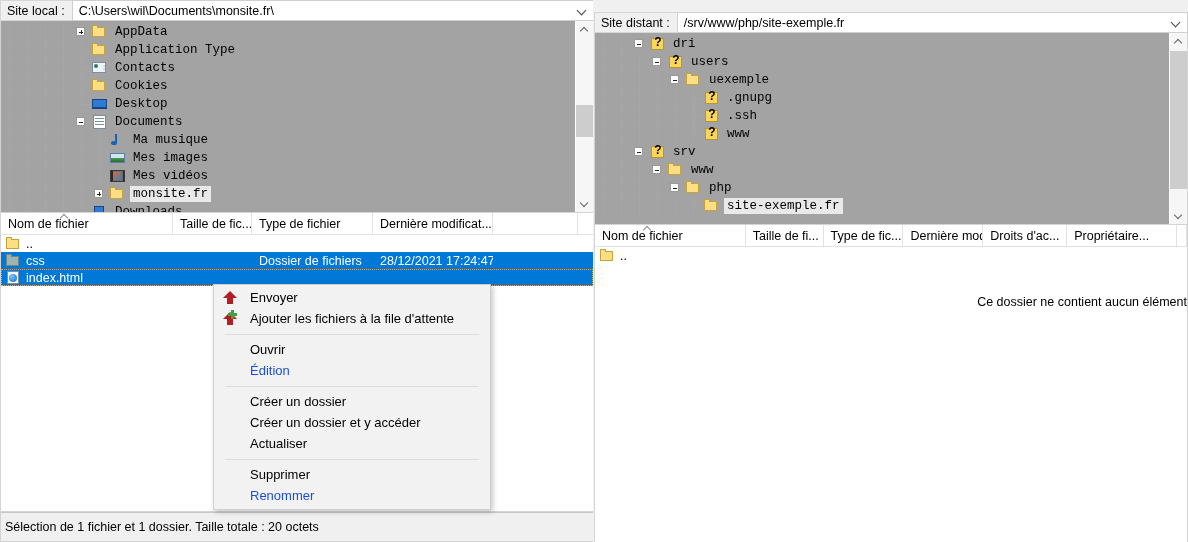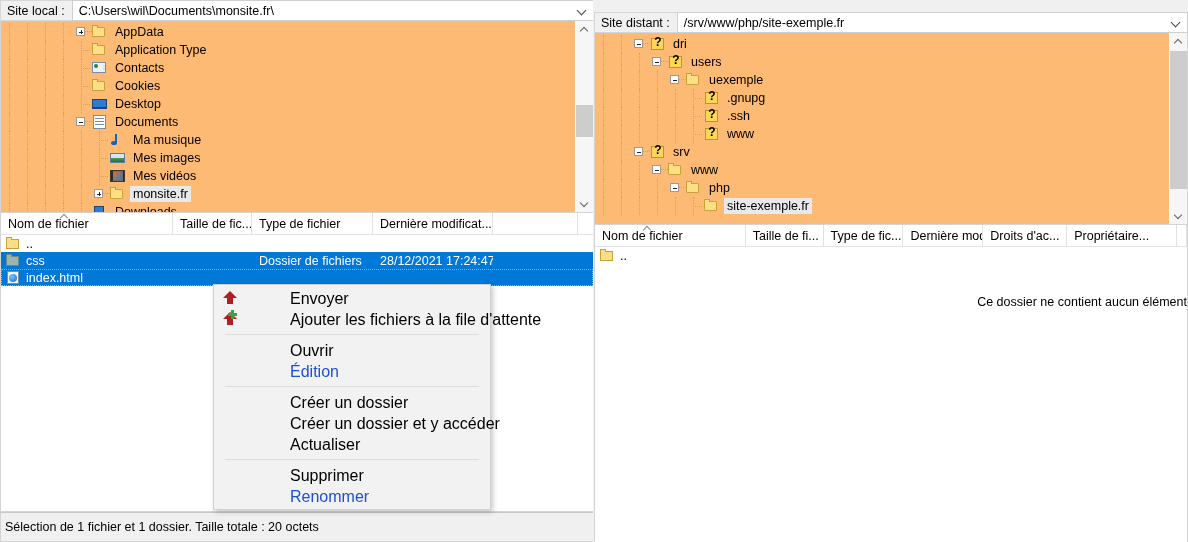--- a/index.html
+++ b/index.html
@@ -33,22 +33,22 @@
   .sitebar .combo .arrow{
     width:22px;height:100%;display:flex;align-items:center;justify-content:center;
     color:#4a4a4a;font-size:10px;
   }
   .chev{width:9px;height:9px;position:relative;}
   .chev:before{content:"";position:absolute;left:0;top:1px;width:6px;height:6px;
     border-right:1.3px solid #444;border-bottom:1.3px solid #444;
     transform:rotate(45deg);}
 
   
-  .treewrap{position:relative;height:191px;flex:0 0 auto;background:#fdba74;
-            border:1px solid #d4d4d4;border-top:none;overflow:hidden;display:flex;}
+  .treewrap{position:relative;height:191px;flex:0 0 auto;background:#a3a3a3;
+            border:1px solid #d4d4d4;border-top:none;overflow:hidden;display:flex;font-family:Liberation Mono, monospace;}
   .tree{flex:1;position:relative;overflow:hidden;padding-top:2px;}
   .trow{height:18px;display:flex;align-items:center;white-space:nowrap;font-size:12.5px;}
   .guide{width:18px;height:18px;position:relative;flex:0 0 auto;}
   .guide.dot:before{content:"";position:absolute;left:8px;top:0;bottom:0;
      border-left:1px dotted #a9a9a9;}
   .guide.tee:before{content:"";position:absolute;left:8px;top:0;bottom:0;
      border-left:1px dotted #a9a9a9;}
   .guide.tee:after{content:"";position:absolute;left:8px;top:9px;width:9px;
      border-top:1px dotted #a9a9a9;}
   .expander{width:18px;height:18px;flex:0 0 auto;position:relative;}
@@ -158,21 +158,21 @@
   
   .vsplit{position:absolute;left:593px;top:0;width:2px;height:542px;background:#f0f0f0;}
 
   
   .ctxmenu{
     position:absolute;left:213px;top:284px;width:278px;
     background:#f2f2f2;border:1px solid #cfcfcf;
     box-shadow:2px 2px 5px rgba(0,0,0,.22);
     padding:2px 0 3px 0;z-index:50;box-sizing:border-box;
   }
-  .mi{height:21px;display:flex;align-items:flex-end;position:relative;font-size:16px;gap:40px;}
+  .mi{height:21px;display:flex;align-items:center;position:relative;font-size:13px;}
   .mi .micon{width:34px;height:21px;position:relative;flex:0 0 auto;}
   .mi .mtext{padding-left:2px;white-space:nowrap;}
   .mi.disabled .mtext{color:#1d4ed8;}
   .msep{height:1px;background:#dcdcdc;margin:5px 11px 4px 11px;}
   .arrow-up{position:absolute;left:9px;top:4px;width:14px;height:14px;}
   .arrow-up:before{content:"";position:absolute;left:4px;top:5px;width:6px;height:8px;
     background:#b01f24;}
   .arrow-up:after{content:"";position:absolute;left:0px;top:0px;
     border-left:7px solid transparent;border-right:7px solid transparent;
     border-bottom:7px solid #b01f24;}

